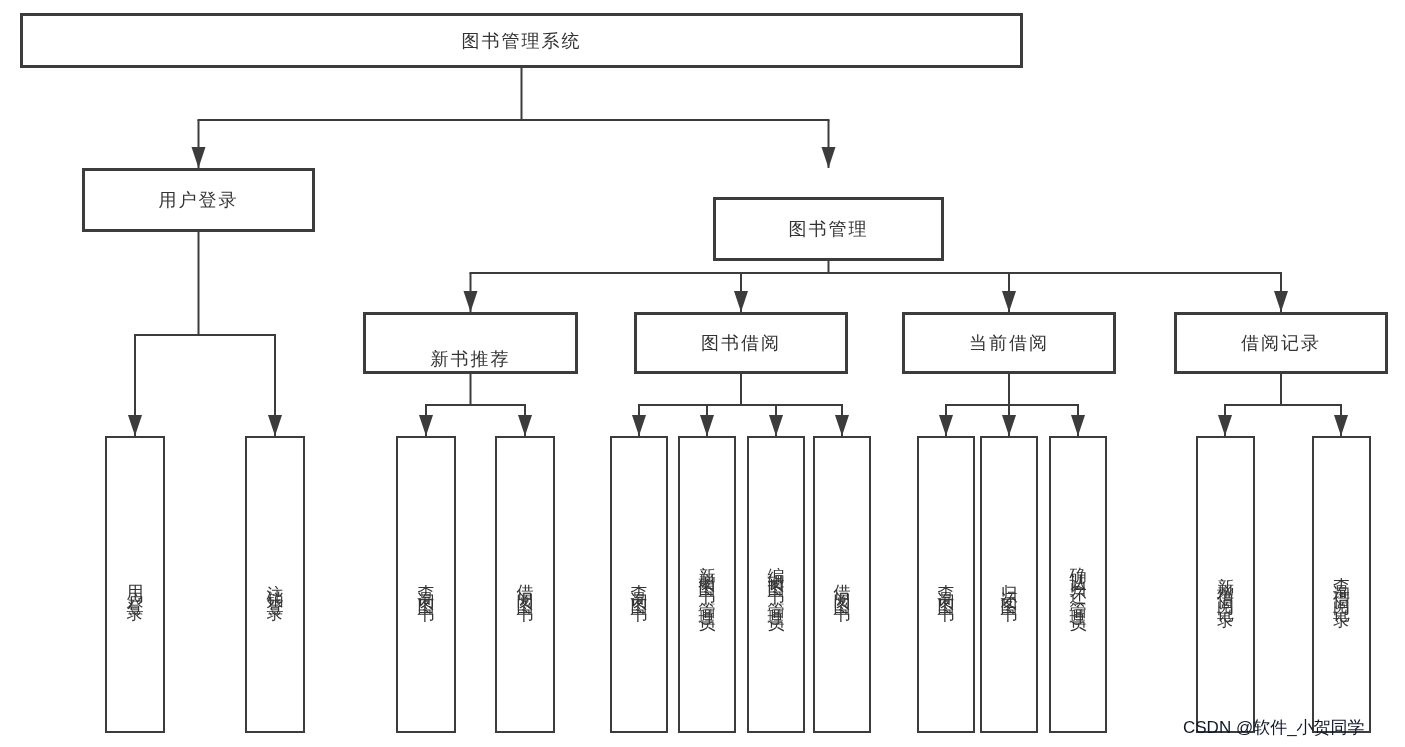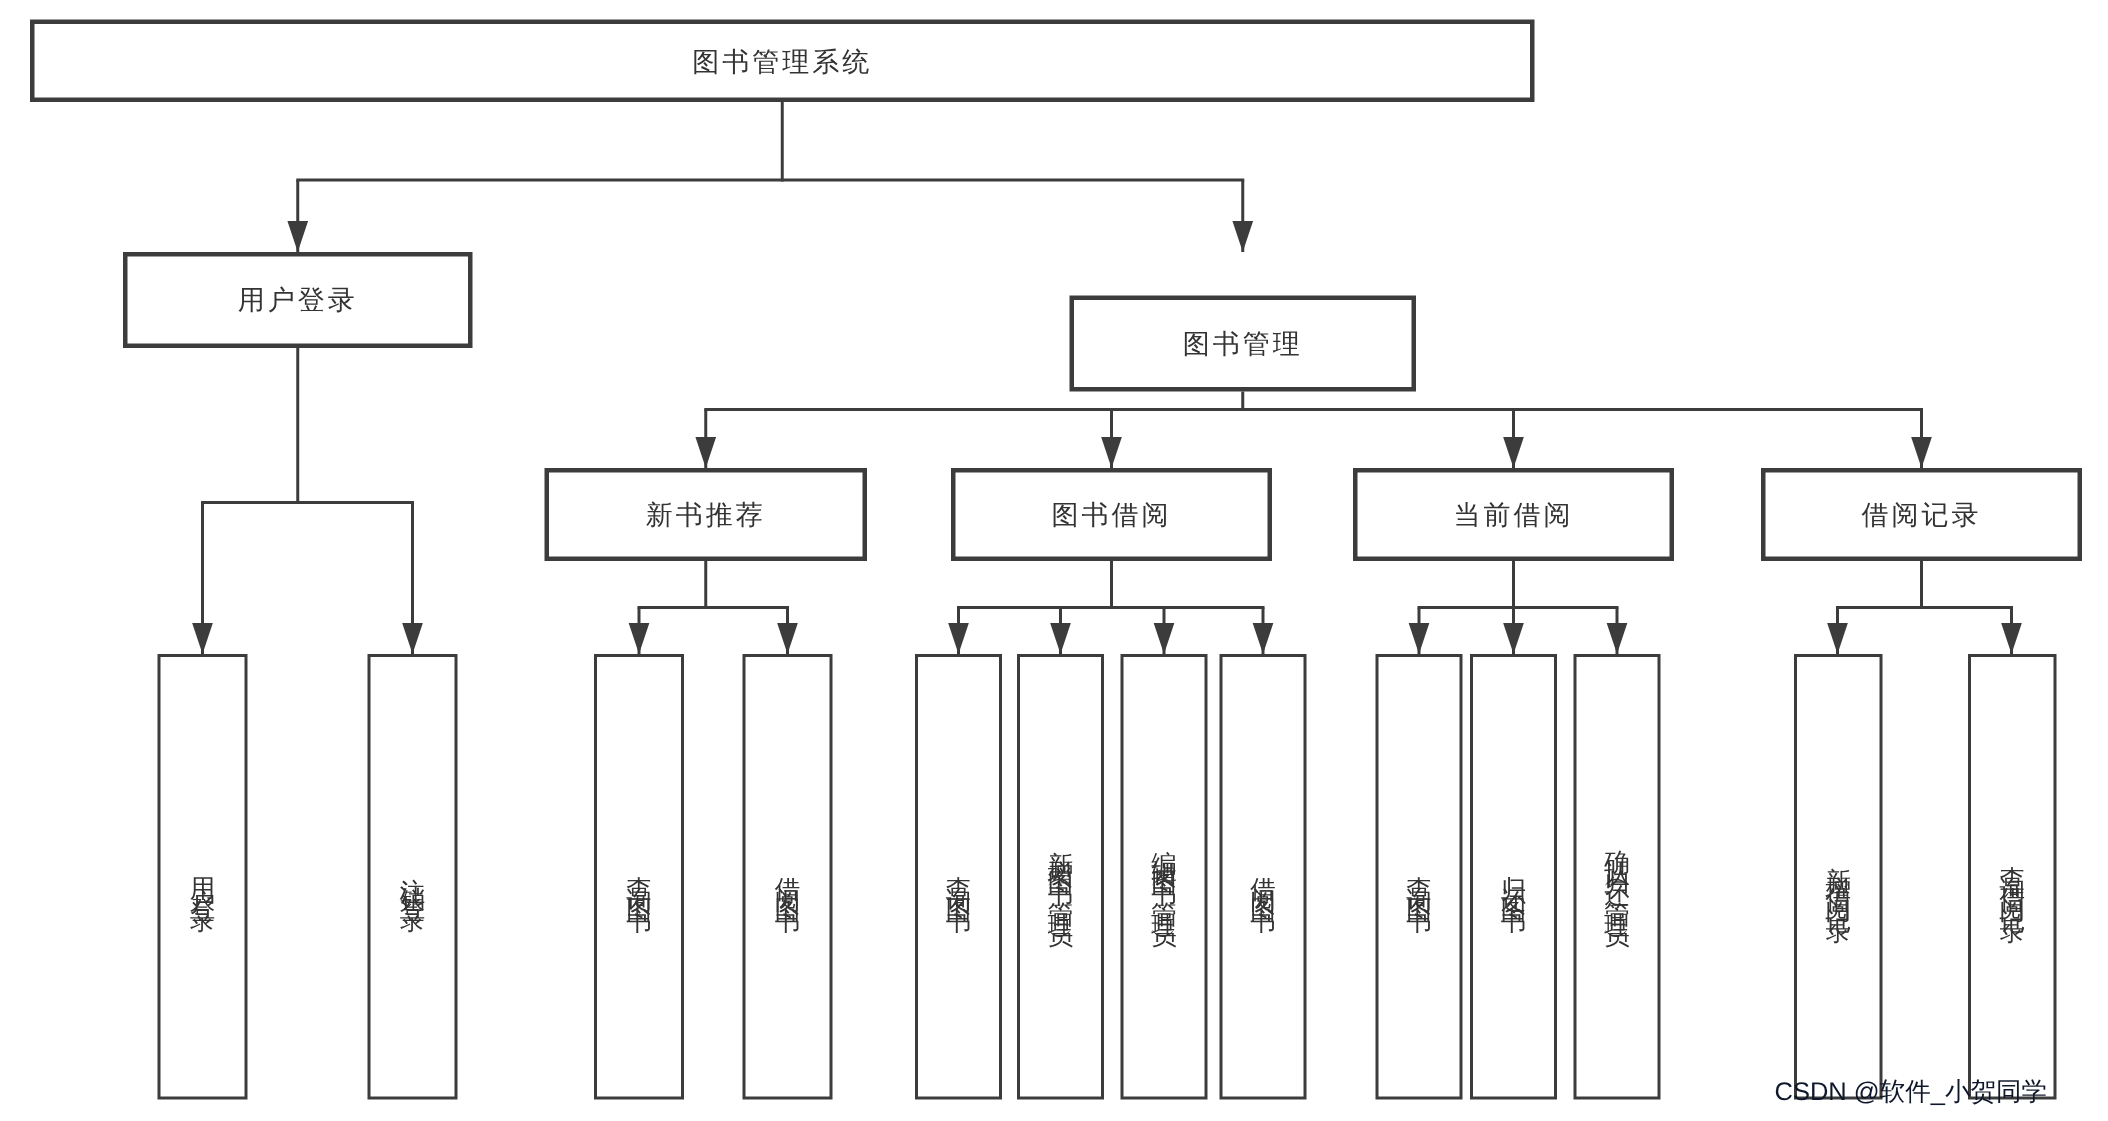--- a/index.html
+++ b/index.html
@@ -30,21 +30,21 @@
     text-orientation:mixed;
     font-size:17px;
     letter-spacing:7px;
     line-height:1;
     white-space:nowrap;
   }
   
   .n-root {left:20px;  top:13px;  width:1003px;height:55px;}
   .n-l2-0 {left:82px;  top:168px; width:233px; height:64px;}
   .n-l2-1 {left:713px; top:168px; width:231px; height:64px;margin-top:29px;}
-  .n-l3-0 {left:363px; top:312px; width:215px; height:62px;}
+  .n-l3-0 {left:363px; top:312px; width:215px; height:62px;align-items:flex-end;}
   .n-l3-1 {left:634px; top:312px; width:214px; height:62px;}
   .n-l3-2 {left:902px; top:312px; width:214px; height:62px;}
   .n-l3-3 {left:1174px;top:312px; width:214px; height:62px;}
   .leaf   {top:436px;  height:297px;}
   .n-lf-0 {left:105px; width:60px;}
   .n-lf-1 {left:245px; width:60px;}
   .n-lf-2 {left:396px; width:60px;}
   .n-lf-3 {left:495px; width:60px;}
   .n-lf-4 {left:610px; width:58px;}
   .n-lf-5 {left:678px; width:58px;}

